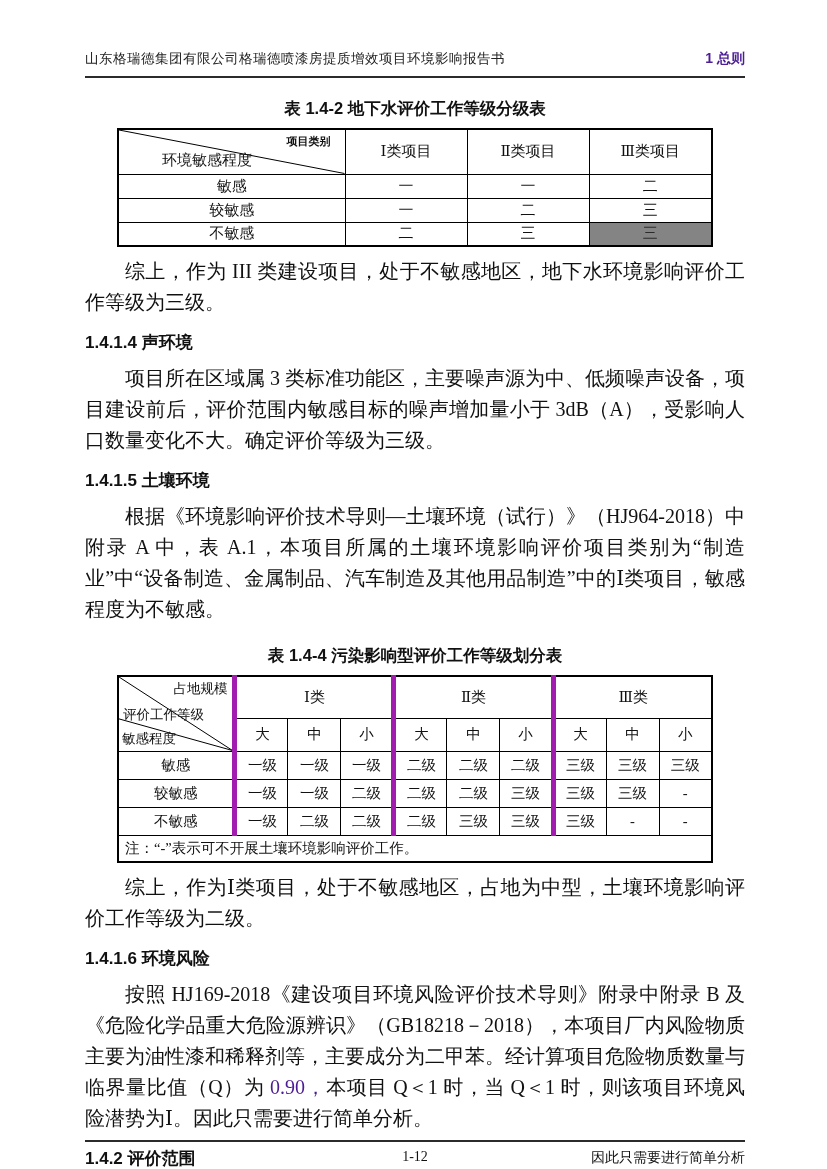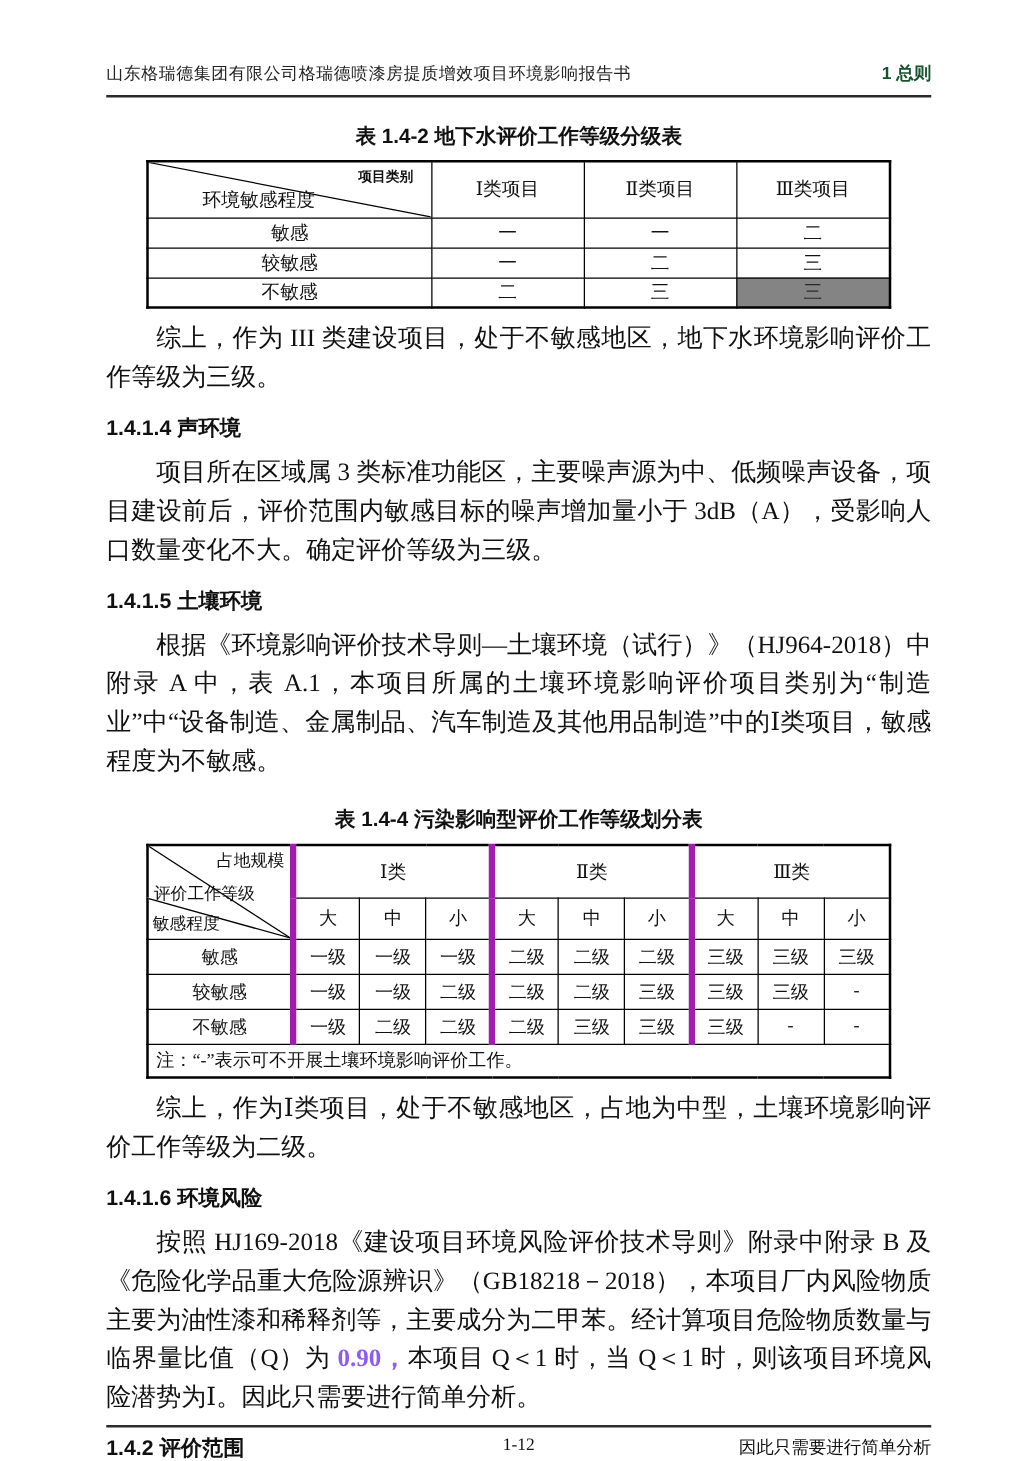--- a/index.html
+++ b/index.html
@@ -14,37 +14,37 @@
     overflow:hidden;
     padding:50px 82px 0 85px;
   }
   
   .hdr {
     display:flex; justify-content:space-between; align-items:flex-end;
     border-bottom:2px solid #2b2b2b;
     padding-bottom:8px;
   }
   .hdr-left { font-size:13.5px; letter-spacing:0.5px; color:#222; }
-  .hdr-right { font-size:14px; font-weight:bold; font-family:"Liberation Sans","DejaVu Sans",sans-serif; color:#14532d; }
+  .hdr-right { font-size:14px; font-weight:bold; font-family:"Liberation Sans","DejaVu Sans",sans-serif; color:#4c1d95; }
   
   .tbl-title {
     text-align:center; font-weight:bold;
     font-family:"Liberation Sans","DejaVu Sans",sans-serif;
     font-size:16.5px; margin:20px 0 8px;
   }
   p.body-p {
     font-size:20px; line-height:31px; text-indent:2em;
     text-align:justify; margin:9px 0;
   }
   h3.sec-h {
     font-size:17px; font-weight:bold;
     font-family:"Liberation Sans","DejaVu Sans",sans-serif;
     margin:13px 0 7px;
   }
-  .red { color:#8b5cf6;font-weight:bold; }
+  .red { color:#4c1d95; }
   
   table { border-collapse:collapse; width:594px; margin:0 auto; table-layout:fixed; border:2px solid #000; }
   td { border:1px solid #000; text-align:center; vertical-align:middle; font-size:15px; color:#111; padding:1px 2px; }
   .t1-head td { height:45px; }
   .t1-row td { height:24px; }
   .t2-h1 td { height:42px; }
   .t2-h2 td { height:33px; font-size:14.5px; }
   .t2-row td { height:28px; font-size:14.5px; }
   .t2-note td { height:27px; text-align:left; font-size:14.5px; padding-left:6px; }
   .cell-gray { background:#848484; color:#2a2a2a; }

